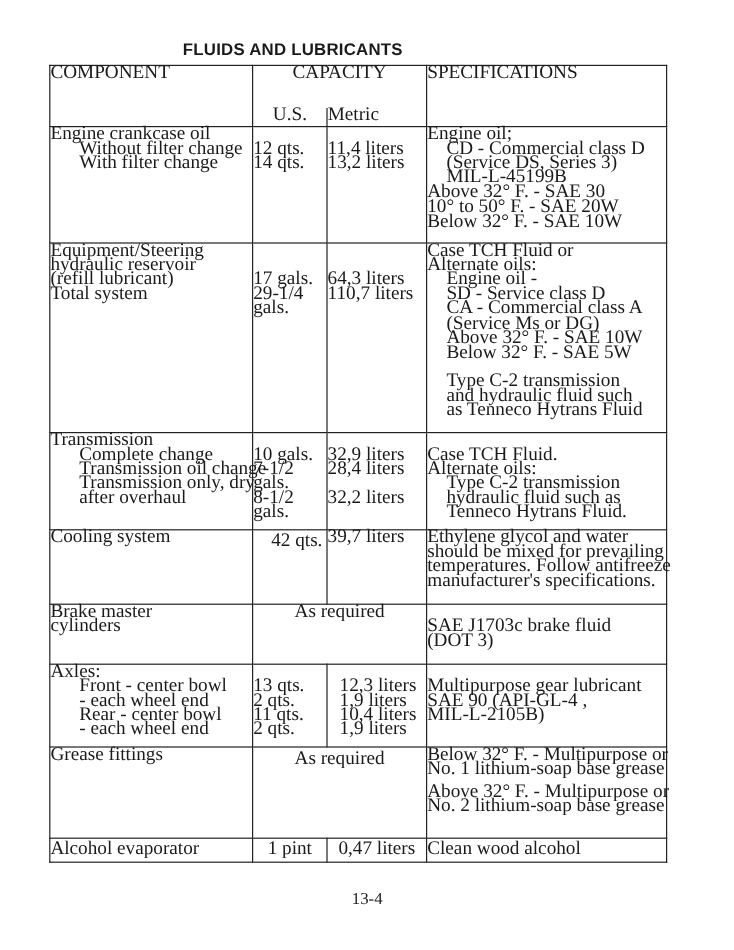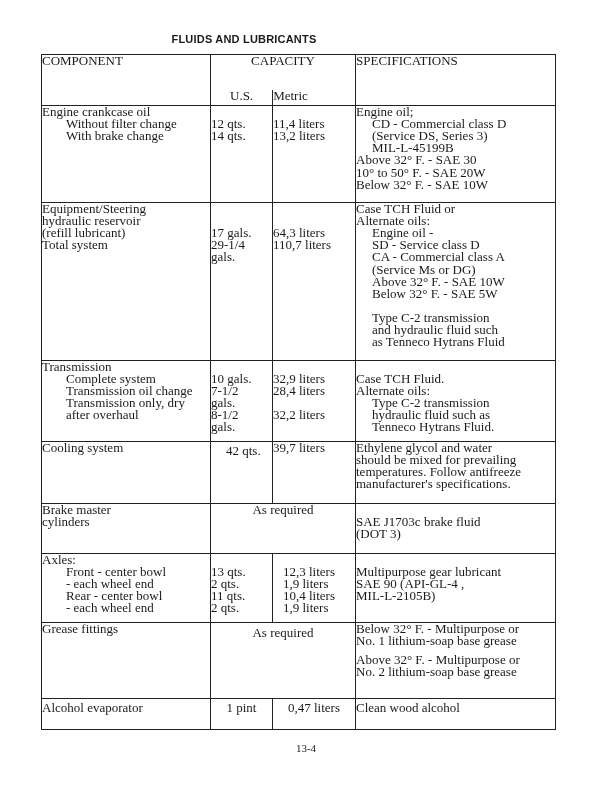--- a/index.html
+++ b/index.html
@@ -1,24 +1,24 @@
 <!DOCTYPE html>
 <html><head>
   <meta charset="utf-8">
   <style>
     html, body { margin: 0; padding: 0; background: #ffffff; }
     body { width: 612px; height: 792px; position: relative; overflow: hidden; color: #1a1a1a; }
     .title {
       position: absolute; left: 0; width: 488px; top: 33px; text-align: center;
-      font-family: "Liberation Sans", sans-serif; font-weight: bold; font-size: 11px; letter-spacing: 0.2px;
+      font-family: "Liberation Sans", sans-serif; font-weight: bold; font-size: 14px; letter-spacing: 0.2px;
     }
     table.fl {
       position: absolute; left: 41px; top: 54px; width: 514px;
       border-collapse: collapse; table-layout: fixed;
-      font-family: "Liberation Serif", serif; font-size: 13px; line-height: 12.1px;
+      font-family: "Liberation Serif", serif; font-size: 16px; line-height: 12.1px;
     }
     table.fl td, table.fl th { border: 1.3px solid #222; vertical-align: top; padding: 0; }
     col.c1 { width: 169px; }
     col.c2 { width: 62px; }
     col.c3 { width: 83px; }
     col.c4 { width: 200px; }
     th { font-weight: normal; text-align: left; }
     .hdr-comp { padding: 3px 0 0 3px; height: 27px; }
     .hdr-cap { text-align: center; padding-top: 3px; }
     .hdr-cap .lbl { display: block; }
@@ -34,21 +34,21 @@
     .cell-us { padding: 5px 0 5px 15px; }
     .cell-us.center { text-align: center; padding-left: 0; }
     .cell-metric { padding: 5px 0 5px 14px; }
     .cell-metric.center { text-align: center; padding-left: 0; margin-left: 12px; }
     .cell-spec { padding: 5px 0 5px 12px; }
     .cell-span { text-align: center; padding: 3px 0 0 0; }
     .gap { display: block; height: 12px; }
     .gap-sm { display: block; height: 7px; }
     .page-num {
       position: absolute; left: 0; width: 612px; top: 742px; text-align: center;
-      font-family: "Liberation Serif", serif; font-size: 11px;
+      font-family: "Liberation Serif", serif; font-size: 14px;
     }
   </style>
 </head>
 <body>
 
 <div class="title">FLUIDS AND LUBRICANTS</div>
 
 <table class="fl">
   <colgroup>
       <col class="c1">
@@ -69,21 +69,21 @@
       <th class="hdr-spec">SPECIFICATIONS</th>
     </tr>
   </thead>
   <tbody>
 
 
     <tr style="height:97px">
       <td class="cell-comp">
         <span class="line">Engine crankcase oil</span>
         <span class="line ind1">Without filter change</span>
-        <span class="line ind1">With brake change</span>
+        <span class="line ind1">With filter change</span>
       </td>
       <td class="cell-us">
         <span class="gap"></span>
         <span class="line">12 qts.</span>
         <span class="line">14 qts.</span>
       </td>
       <td class="cell-metric">
         <span class="gap"></span>
         <span class="line">11,4 liters</span>
         <span class="line">13,2 liters</span>
@@ -131,21 +131,21 @@
         <span class="gap"></span>
         <span class="line ind2">Type C-2 transmission</span>
         <span class="line ind2">and hydraulic fluid such</span>
         <span class="line ind2">as Tenneco Hytrans Fluid</span>
       </td>
     </tr>
 
     <tr style="height:81px">
       <td class="cell-comp">
         <span class="line">Transmission</span>
-        <span class="line ind1">Complete system</span>
+        <span class="line ind1">Complete change</span>
         <span class="line ind1">Transmission oil change</span>
         <span class="line ind1">Transmission only, dry</span>
         <span class="line ind1">after overhaul</span>
       </td>
       <td class="cell-us">
         <span class="gap"></span>
         <span class="line">10 gals.</span>
         <span class="line">7-1/2</span>
         <span class="line">gals.</span>
         <span class="line">8-1/2</span>
@@ -241,21 +241,21 @@
       <td class="cell-spec">
         <span class="line">Below 32° F. - Multipurpose or</span>
         <span class="line">No. 1 lithium-soap base grease</span>
         <span class="gap-sm"></span>
         <span class="line">Above 32° F. - Multipurpose or</span>
         <span class="line">No. 2 lithium-soap base grease</span>
       </td>
     </tr>
 
     <tr style="height:19px">
-      <td class="cell-comp" style="padding-top:3px;padding-bottom:15px">
+      <td class="cell-comp" style="padding-top:3px;padding-bottom:4px">
         <span class="line">Alcohol evaporator</span>
       </td>
       <td class="cell-us center" style="padding-top:3px;padding-bottom:2px">
         <span class="line">1 pint</span>
       </td>
       <td class="cell-metric center" style="padding-top:3px;padding-bottom:2px">
         <span class="line">0,47 liters</span>
       </td>
       <td class="cell-spec" style="padding-top:3px;padding-bottom:2px">
         <span class="line">Clean wood alcohol</span>

